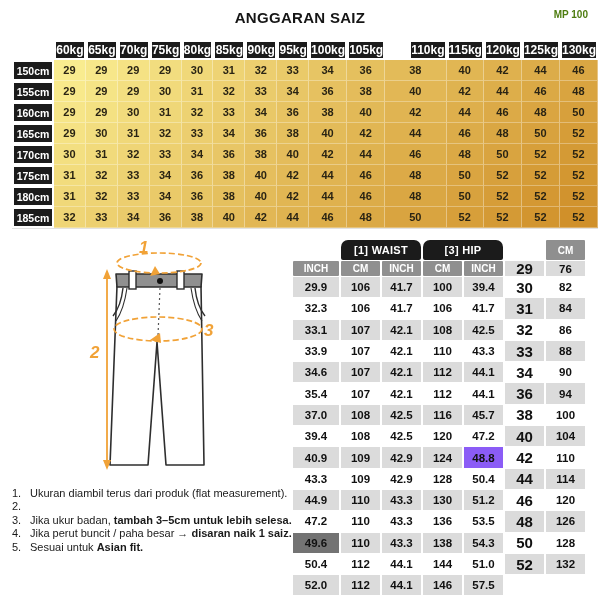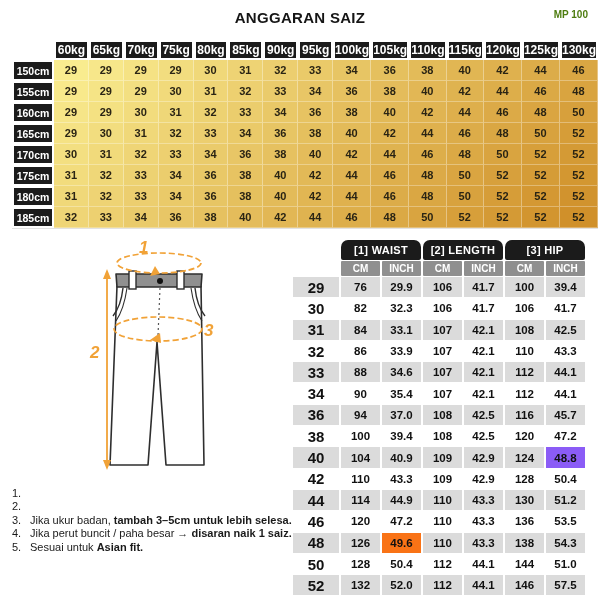--- a/index.html
+++ b/index.html
@@ -64,21 +64,21 @@
       <div class="mx-head" style="background: rgb(27, 27, 27);">60kg</div>
       <div class="mx-head" style="background: rgb(27, 27, 27);">65kg</div>
       <div class="mx-head" style="background: rgb(27, 27, 27);">70kg</div>
       <div class="mx-head" style="background: rgb(27, 27, 27);">75kg</div>
       <div class="mx-head" style="background: rgb(27, 27, 27);">80kg</div>
       <div class="mx-head" style="background: rgb(27, 27, 27);">85kg</div>
       <div class="mx-head" style="background: rgb(27, 27, 27);">90kg</div>
       <div class="mx-head" style="background: rgb(27, 27, 27);">95kg</div>
       <div class="mx-head" style="background: rgb(27, 27, 27);">100kg</div>
       <div class="mx-head" style="background: rgb(27, 27, 27);">105kg</div>
-      <div class="mx-head" style="background: rgb(27, 27, 27);">110kg</div>
+      <div class="mx-head" style="background: rgb(27, 27, 27); margin-left: 24px;">110kg</div>
       <div class="mx-head" style="background: rgb(27, 27, 27);">115kg</div>
       <div class="mx-head" style="background: rgb(27, 27, 27); text-align: right;">120kg</div>
       <div class="mx-head" style="background: rgb(27, 27, 27);">125kg</div>
       <div class="mx-head" style="background: rgb(27, 27, 27);">130kg</div>
       <div class="mx-label" style="background: rgb(27, 27, 27);">150cm</div>
       <div class="mx-cell" style="background: rgb(249, 236, 143);">29</div>
       <div class="mx-cell" style="background: rgb(247, 231, 138);">29</div>
       <div class="mx-cell" style="background: rgb(245, 226, 132);">29</div>
       <div class="mx-cell" style="background: rgb(242, 221, 127);">29</div>
       <div class="mx-cell" style="background: rgb(240, 216, 121);">30</div>
@@ -236,21 +236,20 @@
 
       <ellipse cx="98" cy="93" rx="44" ry="12" fill="none" stroke="#F1A237" stroke-width="1.7" stroke-dasharray="6,3"></ellipse>
       <polygon points="90,104 100,97 101,107" fill="#F1A237"></polygon>
       <text x="144" y="100" font-family="Liberation Sans, sans-serif" font-size="17" font-style="italic" font-weight="bold" fill="#F1A237">3</text>
     </svg>
   </div>
 
   <div class="measure" id="measure">
       <div class="ms-blank"></div>
       <div class="ms-group" style="background: rgb(27, 27, 27);">[1] WAIST</div>
-      <div class="ms-group" style="background: rgb(27, 27, 27);">[2] LENGTH</div>
       <div class="ms-group" style="background: rgb(27, 27, 27);">[3] HIP</div>
       <div class="ms-blank"></div>
       <div class="ms-unit" style="background: rgb(143, 143, 143);">CM</div>
       <div class="ms-unit" style="background: rgb(143, 143, 143);">INCH</div>
       <div class="ms-unit" style="background: rgb(143, 143, 143);">CM</div>
       <div class="ms-unit" style="background: rgb(143, 143, 143);">INCH</div>
       <div class="ms-unit" style="background: rgb(143, 143, 143);">CM</div>
       <div class="ms-unit" style="background: rgb(143, 143, 143);">INCH</div>
       <div class="ms-size" style="background: rgb(219, 219, 219);">29</div>
       <div class="ms-val" style="background: rgb(219, 219, 219);">76</div>
@@ -331,21 +330,21 @@
       <div class="ms-val" style="background: rgb(219, 219, 219);">51.2</div>
       <div class="ms-size" style="background: rgb(255, 255, 255);">46</div>
       <div class="ms-val" style="background: rgb(255, 255, 255);">120</div>
       <div class="ms-val" style="background: rgb(255, 255, 255);">47.2</div>
       <div class="ms-val" style="background: rgb(255, 255, 255);">110</div>
       <div class="ms-val" style="background: rgb(255, 255, 255);">43.3</div>
       <div class="ms-val" style="background: rgb(255, 255, 255);">136</div>
       <div class="ms-val" style="background: rgb(255, 255, 255);">53.5</div>
       <div class="ms-size" style="background: rgb(219, 219, 219);">48</div>
       <div class="ms-val" style="background: rgb(219, 219, 219);">126</div>
-      <div class="ms-val" style="background: #f97316; text-align: right;">49.6</div>
+      <div class="ms-val" style="background: #737373; text-align: right;">49.6</div>
       <div class="ms-val" style="background: rgb(219, 219, 219);">110</div>
       <div class="ms-val" style="background: rgb(219, 219, 219);">43.3</div>
       <div class="ms-val" style="background: rgb(219, 219, 219);">138</div>
       <div class="ms-val" style="background: rgb(219, 219, 219);">54.3</div>
       <div class="ms-size" style="background: rgb(255, 255, 255);">50</div>
       <div class="ms-val" style="background: rgb(255, 255, 255);">128</div>
       <div class="ms-val" style="background: rgb(255, 255, 255);">50.4</div>
       <div class="ms-val" style="background: rgb(255, 255, 255);">112</div>
       <div class="ms-val" style="background: rgb(255, 255, 255);">44.1</div>
       <div class="ms-val" style="background: rgb(255, 255, 255);">144</div>
@@ -356,20 +355,21 @@
       <div class="ms-val" style="background: rgb(219, 219, 219);">112</div>
       <div class="ms-val" style="background: rgb(219, 219, 219);">44.1</div>
       <div class="ms-val" style="background: rgb(219, 219, 219);">146</div>
       <div class="ms-val" style="background: rgb(219, 219, 219);">57.5</div>
     </div>
 
   <div class="note">
     <div id="note-list">
         <div class="note-item">
           <div class="note-num">1.</div>
+          <div class="note-text"><span>Ukuran diambil terus dari produk (flat measurement).</span></div>
         </div>
         <div class="note-item">
           <div class="note-num">2.</div>
         </div>
         <div class="note-item">
           <div class="note-num">3.</div>
           <div class="note-text"><span>Jika ukur badan, </span><span class="note-bold">tambah 3–5cm untuk lebih selesa.</span></div>
         </div>
         <div class="note-item">
           <div class="note-num">4.</div>

